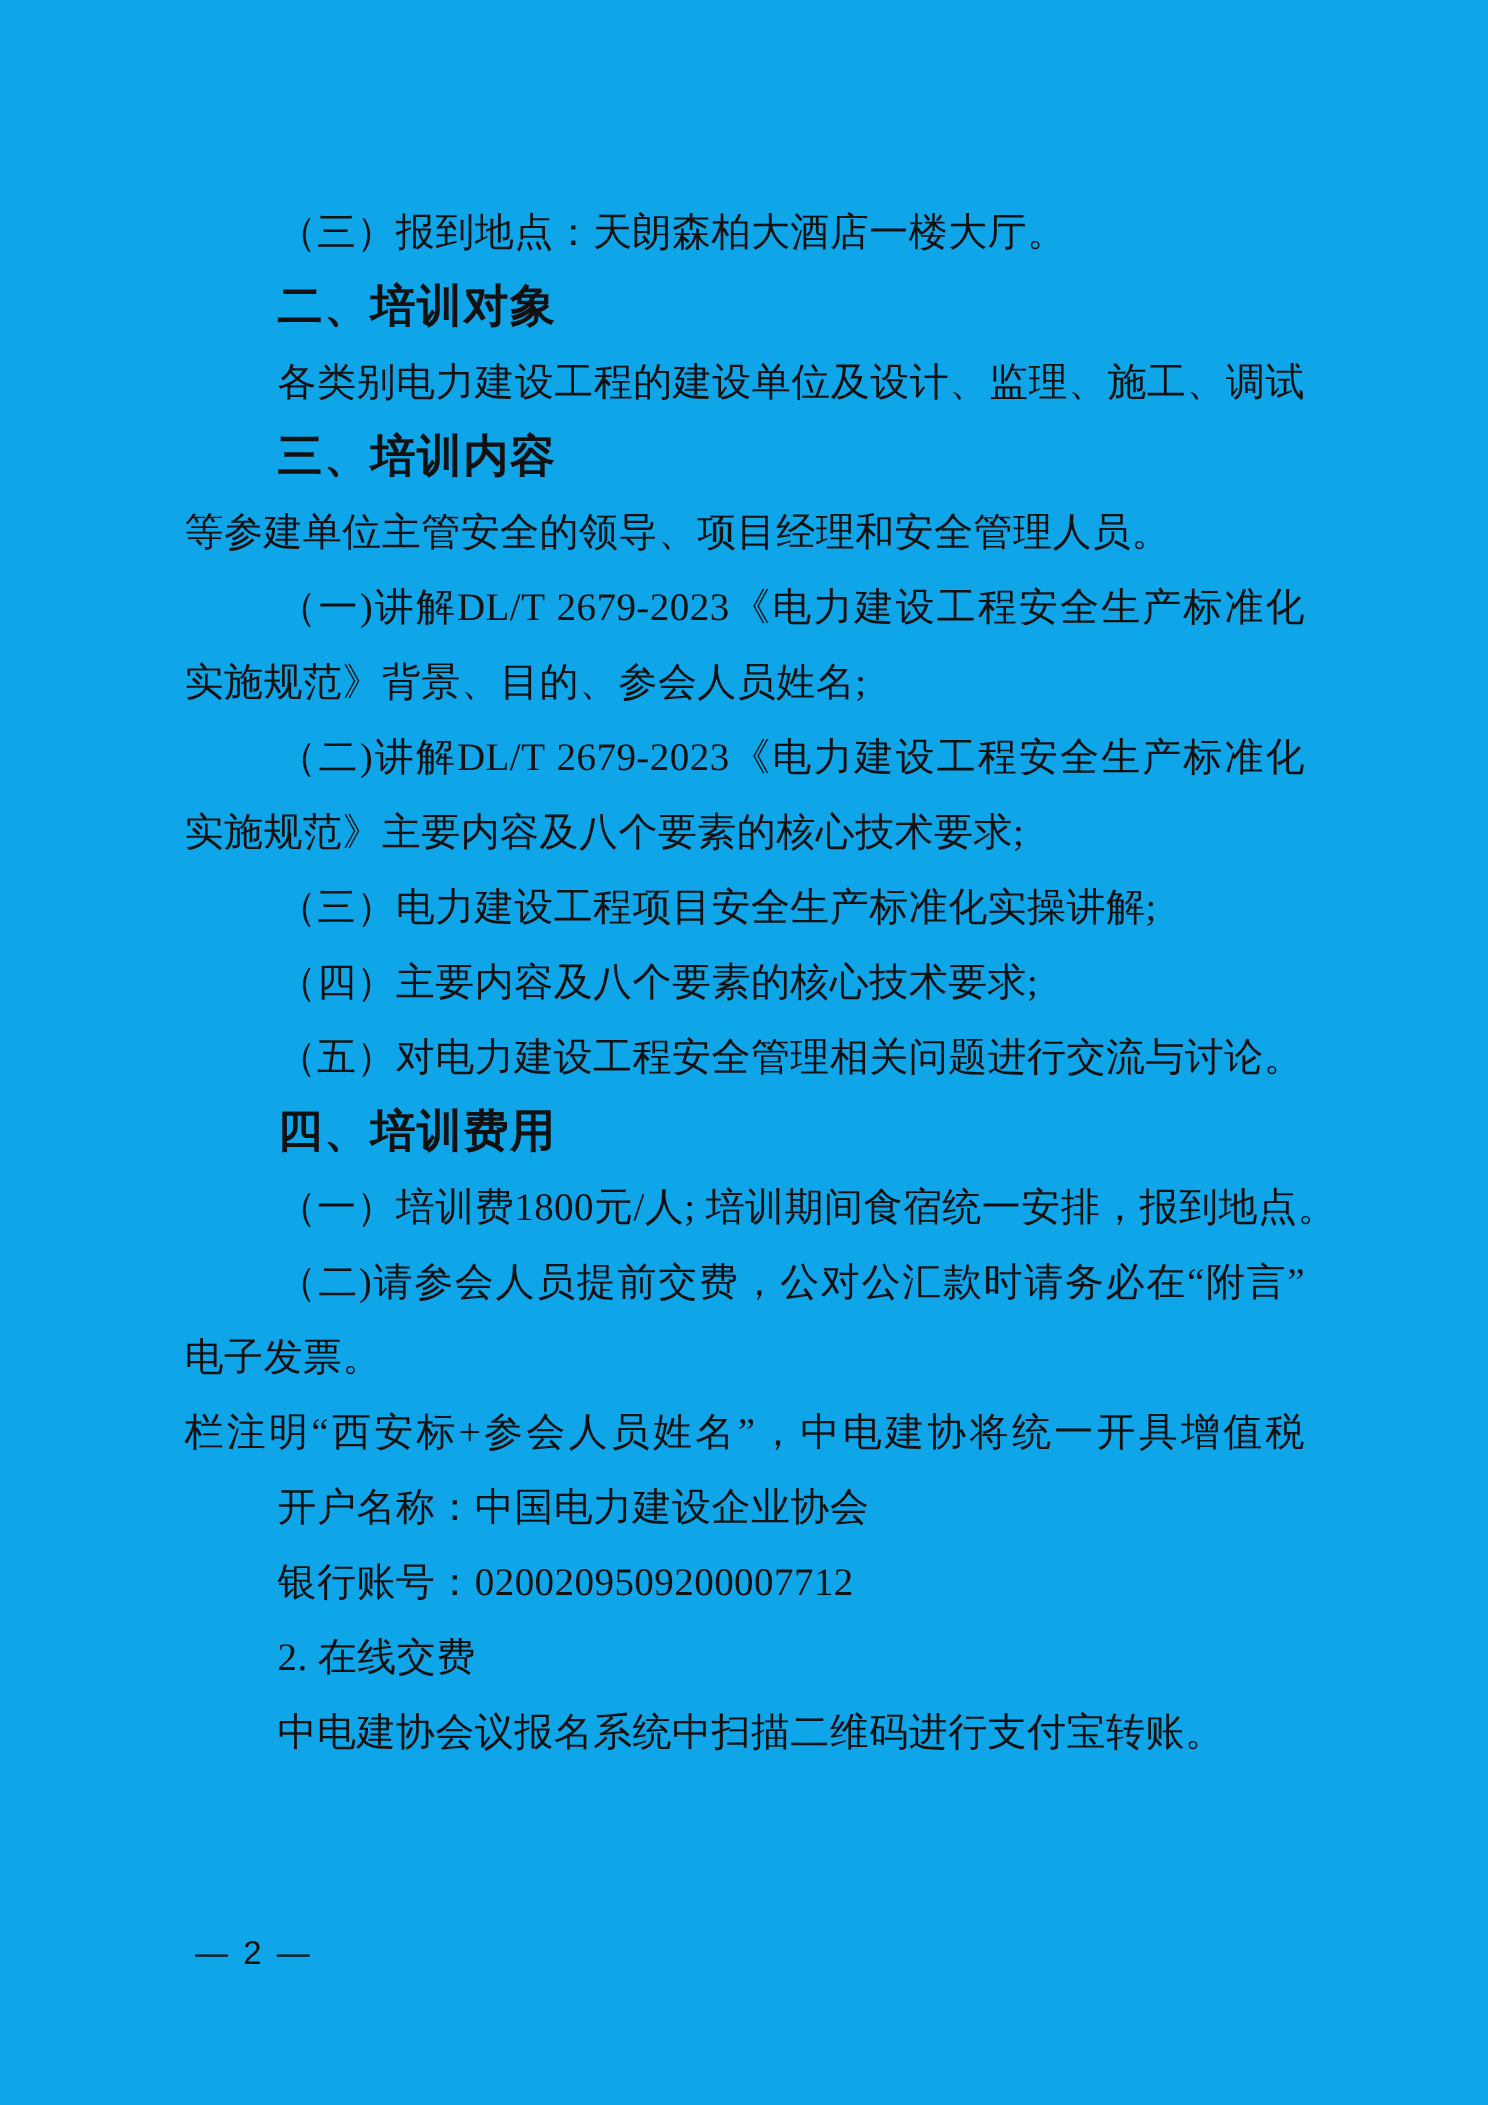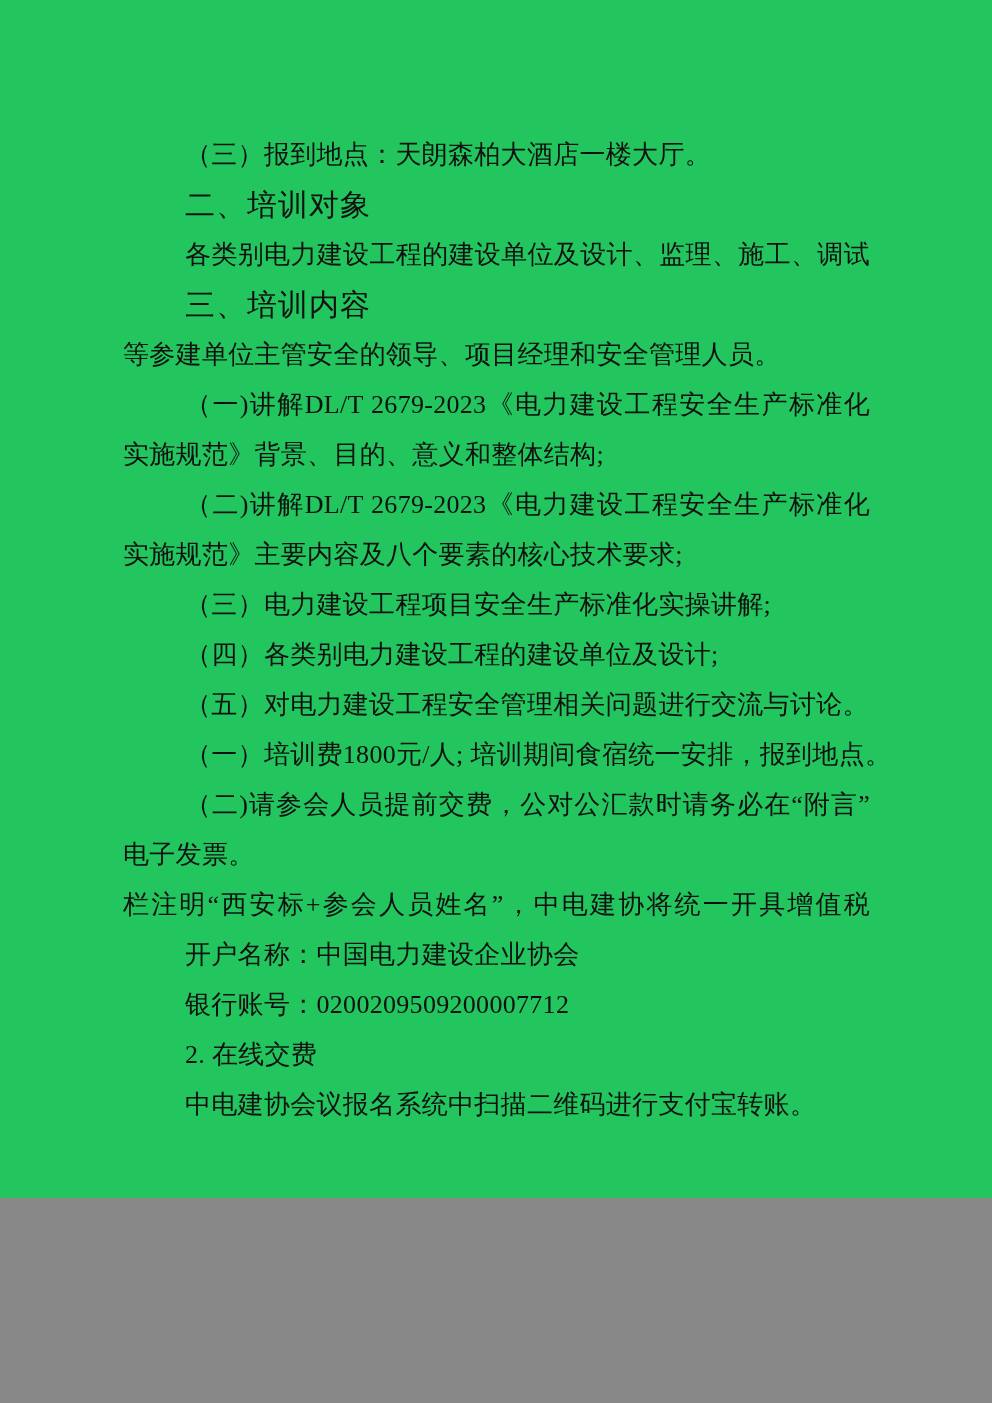--- a/index.html
+++ b/index.html
@@ -1,20 +1,20 @@
 <!DOCTYPE html>
 <html><head>
 <meta charset="utf-8">
 <style>
   html,body{margin:0;padding:0;background:#888;}
   .page{
     position:relative;
     width:992px;
-    height:1198px;
-    background:#22c55e;
+    height:1403px;
+    background:#0ea5e9;
     overflow:hidden;
     font-family:"Liberation Serif","DejaVu Serif",serif;
     color:#111111;
   }
   .content{
     position:absolute;
     left:123px;
     top:130px;
     width:747px;
   }
@@ -24,21 +24,21 @@
     font-size:26px;
     letter-spacing:0.3px;
     white-space:nowrap;
     color:#111111;
   }
   .line.indent{
     padding-left:62px;
   }
   .line.heading{
     font-family:"Liberation Sans","DejaVu Sans",sans-serif;
-    font-weight:normal;
+    font-weight:bold;
     font-size:30px;
     letter-spacing:1px;
   }
   .line.stretch{
     white-space:normal;
     text-align:justify;
     text-align-last:justify;
     overflow:hidden;
   }
   .footer{
@@ -56,26 +56,27 @@
 <body>
 
 <div class="page">
   <div class="content">
     <div class="line indent">（三）报到地点：天朗森柏大酒店一楼大厅。</div>
     <div class="line indent heading">二、培训对象</div>
     <div class="line indent stretch">各类别电力建设工程的建设单位及设计、监理、施工、调试</div>
     <div class="line indent heading">三、培训内容</div>
     <div class="line">等参建单位主管安全的领导、项目经理和安全管理人员。</div>
     <div class="line indent stretch">（一)讲解DL/T 2679-2023《电力建设工程安全生产标准化</div>
-    <div class="line">实施规范》背景、目的、意义和整体结构;</div>
+    <div class="line">实施规范》背景、目的、参会人员姓名;</div>
     <div class="line indent stretch">（二)讲解DL/T 2679-2023《电力建设工程安全生产标准化</div>
     <div class="line">实施规范》主要内容及八个要素的核心技术要求;</div>
     <div class="line indent">（三）电力建设工程项目安全生产标准化实操讲解;</div>
-    <div class="line indent">（四）各类别电力建设工程的建设单位及设计;</div>
+    <div class="line indent">（四）主要内容及八个要素的核心技术要求;</div>
     <div class="line indent">（五）对电力建设工程安全管理相关问题进行交流与讨论。</div>
+    <div class="line indent heading">四、培训费用</div>
     <div class="line indent">（一）培训费1800元/人; 培训期间食宿统一安排，报到地点。</div>
     <div class="line indent stretch">（二)请参会人员提前交费，公对公汇款时请务必在“附言”</div>
     <div class="line">电子发票。</div>
     <div class="line stretch">栏注明“西安标+参会人员姓名”，中电建协将统一开具增值税</div>
     <div class="line indent">开户名称：中国电力建设企业协会</div>
     <div class="line indent">银行账号：0200209509200007712</div>
     <div class="line indent">2. 在线交费</div>
     <div class="line indent">中电建协会议报名系统中扫描二维码进行支付宝转账。</div>
   </div>
 

